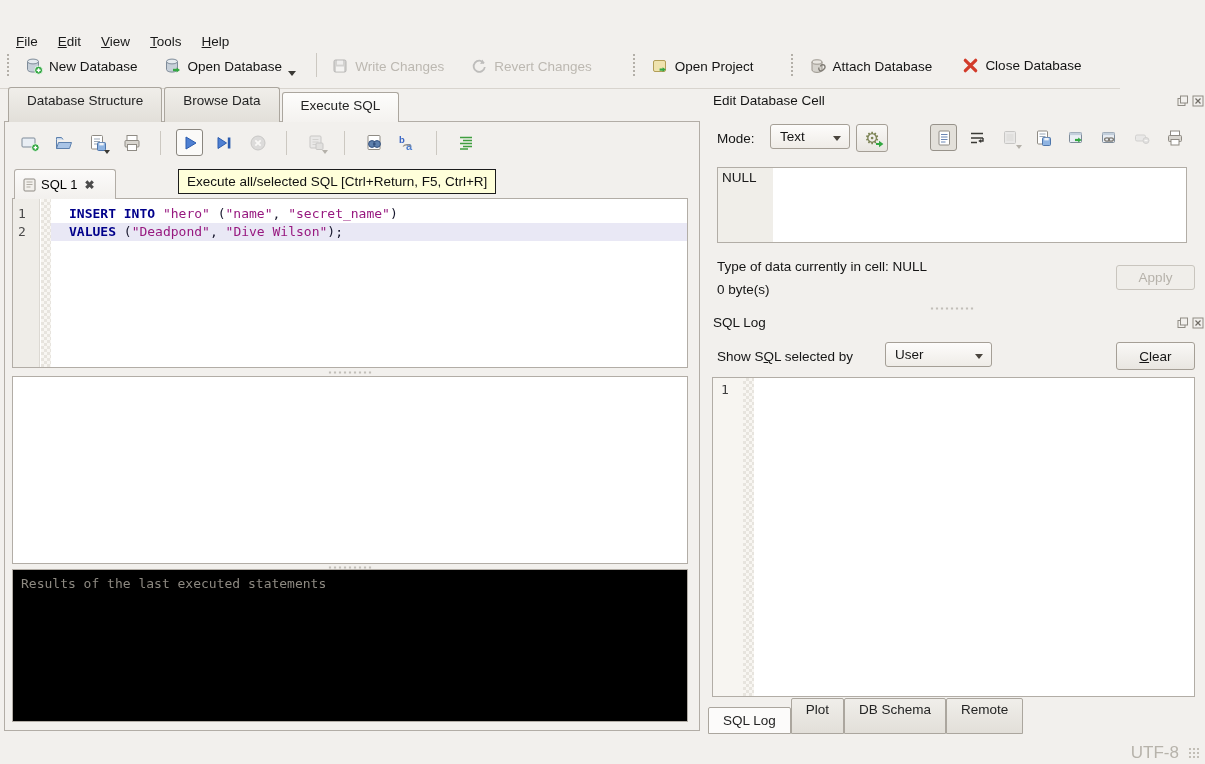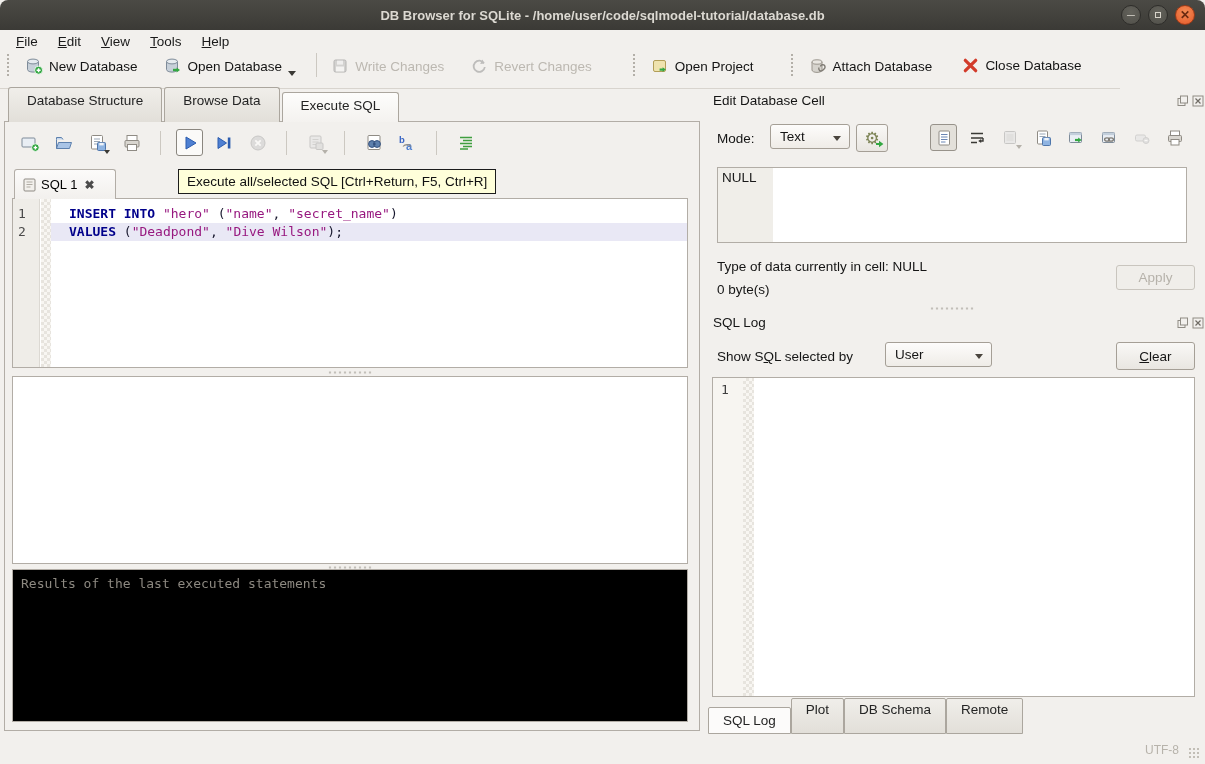--- a/index.html
+++ b/index.html
@@ -116,43 +116,31 @@
     font-family:"DejaVu Sans Mono", monospace; font-size:13px; color:#3f3f3f; padding:4px 0 0 8px; }
   .logbox .lg-hatch { position:absolute; left:30px; top:0; bottom:0; width:11px;
     background:conic-gradient(#e7e4de 25%, #f8f6f2 0 50%, #e7e4de 0 75%, #f8f6f2 0); background-size:6px 6px; }
 
   .btabs { position:absolute; left:708px; top:707px; display:flex; align-items:flex-end; height:27px; }
   .btab { font-size:13.5px; color:#242424; padding:3px 14px; border:1px solid #aba69e; background:linear-gradient(#f0eeea,#e2dfd9);
     height:36px; margin-right:0; border-radius:2px 2px 0 0; }
   .btab.active { background:#fcfbfa; height:27px; padding-top:5px; z-index:2; }
 
   .statusbar { position:absolute; left:0; top:734px; width:1205px; height:30px; }
-  .enc { position:absolute; right:26px; top:9px; font-size:12px; color:#b7b3ab; }
+  .enc { position:absolute; right:26px; top:9px; font-size:17px; color:#b7b3ab; }
   .rgrip { position:absolute; right:4px; bottom:4px; width:13px; height:13px;
     background-image:radial-gradient(#c2beb6 1px, transparent 1.2px); background-size:4px 4px; }
 
   svg { display:block; }
 </style>
 </head>
 <body>
 
 <div id="win">
 
-  <div class="titlebar">
-    <span class="title">DB Browser for SQLite - /home/user/code/sqlmodel-tutorial/database.db</span>
-    <div class="win-controls">
-      <span class="wbtn">─</span>
-      <span class="wbtn">
-          <span class="sq"></span>
-        </span>
-      <span class="wbtn close">
-          <span class="x">✕</span>
-        </span>
-    </div>
-  </div>
 
   <div class="menubar">
     <div class="mi">
         <span>File</span>
       </div>
     <div class="mi">
         <span>Edit</span>
       </div>
     <div class="mi">
         <span>View</span>

